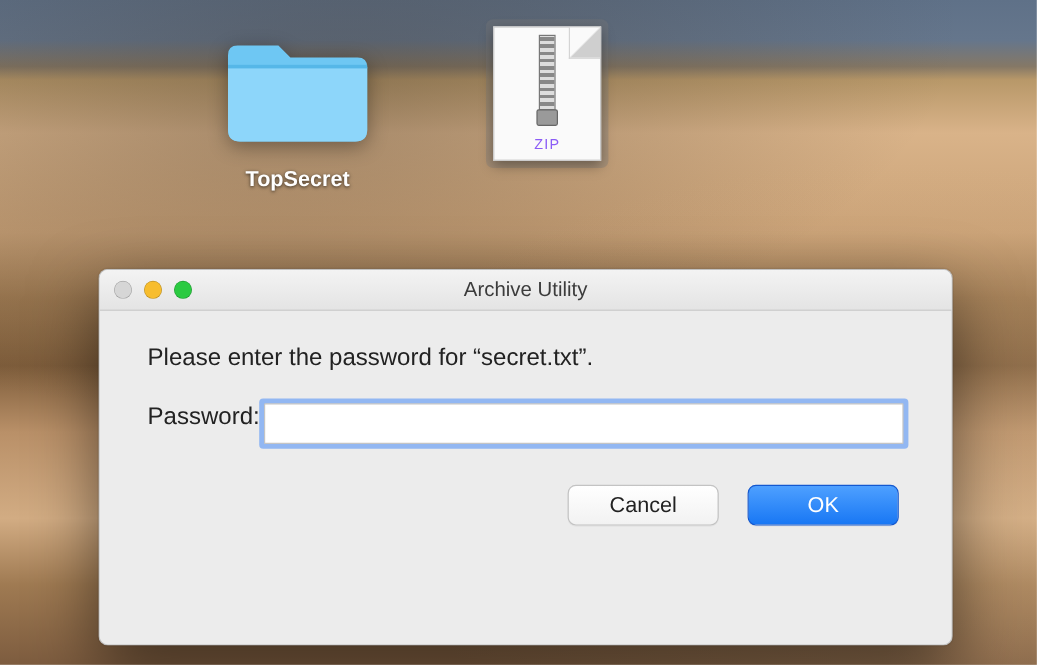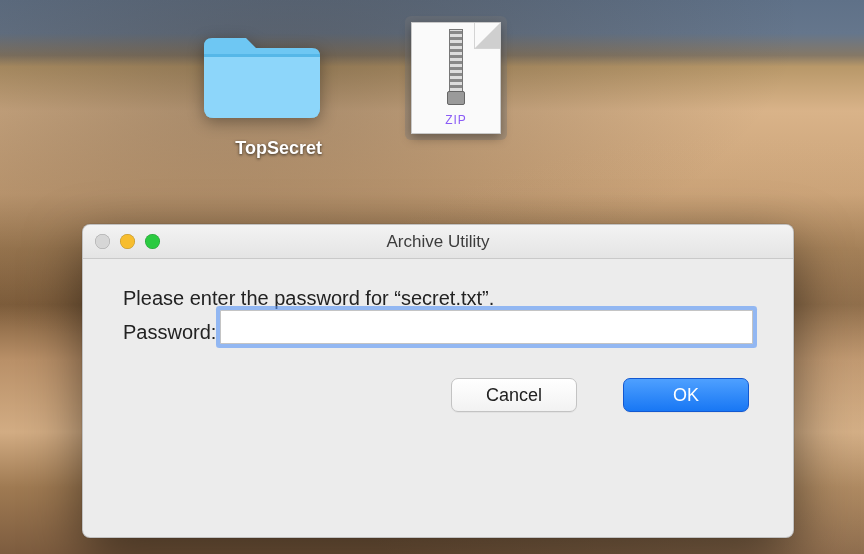--- a/index.html
+++ b/index.html
@@ -106,52 +106,52 @@
     width: 15px; height: 15px; border-radius: 50%;
     box-shadow: inset 0 0 0 0.5px rgba(0,0,0,0.25);
   }
   .btn.close { background:#d6d6d6; }
   .btn.min   { background:#f7bd2e; }
   .btn.zoom  { background:#2bca41; }
   .titlebar .title {
     margin: 0 auto; font-size: 17px; color:#3c3c3c; font-weight:400;
   }
   .dialog-body { padding: 28px 40px 20px 40px; }
-  .prompt { font-size: 20px; color:#222; }
-  .field-row { display:flex; align-items:flex-end; gap:4px; margin-bottom:34px; }
+  .prompt { font-size: 20px; color:#222; margin-bottom: 26px; }
+  .field-row { display:flex; align-items:flex-start; gap:4px; margin-bottom:34px; }
   .field-label { font-size:20px; color:#222; }
   .password-input {
     flex:1; height:34px; font-size:18px;
     background:#fff; border:1px solid #c4c4c4;
     box-shadow: 0 0 0 4px rgba(87,148,247,0.6);
     outline: none; padding: 0 6px;
     border-radius: 1px;
   }
-  .button-row { display:flex; justify-content:flex-end; gap:22px; padding-right:4px; }
+  .button-row { display:flex; justify-content:flex-end; padding-right:4px; }
   .btn-mac {
     min-width:126px; height:34px; padding:0 20px;
     font-size:18px; border-radius:7px;
     border:1px solid #c3c3c3; background:linear-gradient(#ffffff,#f2f2f2);
     color:#222; cursor:pointer;
     box-shadow: 0 1px 0 rgba(0,0,0,0.04);
   }
   .btn-mac.default {
     border:1px solid #1358d0;
     background:linear-gradient(#4ea0ff,#1877f4);
     color:#fff;
     margin-left:24px;
   }
 </style>
 </head>
 <body>
 
 <div class="dune1"></div>
 <div class="dune2"></div>
 
-<div class="desktop-icon" style="left:168px; top:26px;text-align:right;">
+<div class="desktop-icon" style="left:168px; top:26px;">
   <div class="thumb-wrap">
     <svg class="folder-svg" viewBox="0 0 132 100">
       <path d="M8 20 q0-8 8-8 h34 l10 10 h56 q8 0 8 8 v52 q0 10 -10 10 h-96 q-10 0 -10-10 z" fill="#6ec7f3"></path>
       <path d="M8 30 h116 v52 q0 10 -10 10 h-96 q-10 0 -10-10 z" fill="#8dd6fa"></path>
       <rect x="8" y="28" width="116" height="3" fill="#55b7e8"></rect>
     </svg>
   </div>
   <div class="label">TopSecret</div>
 </div>
 

